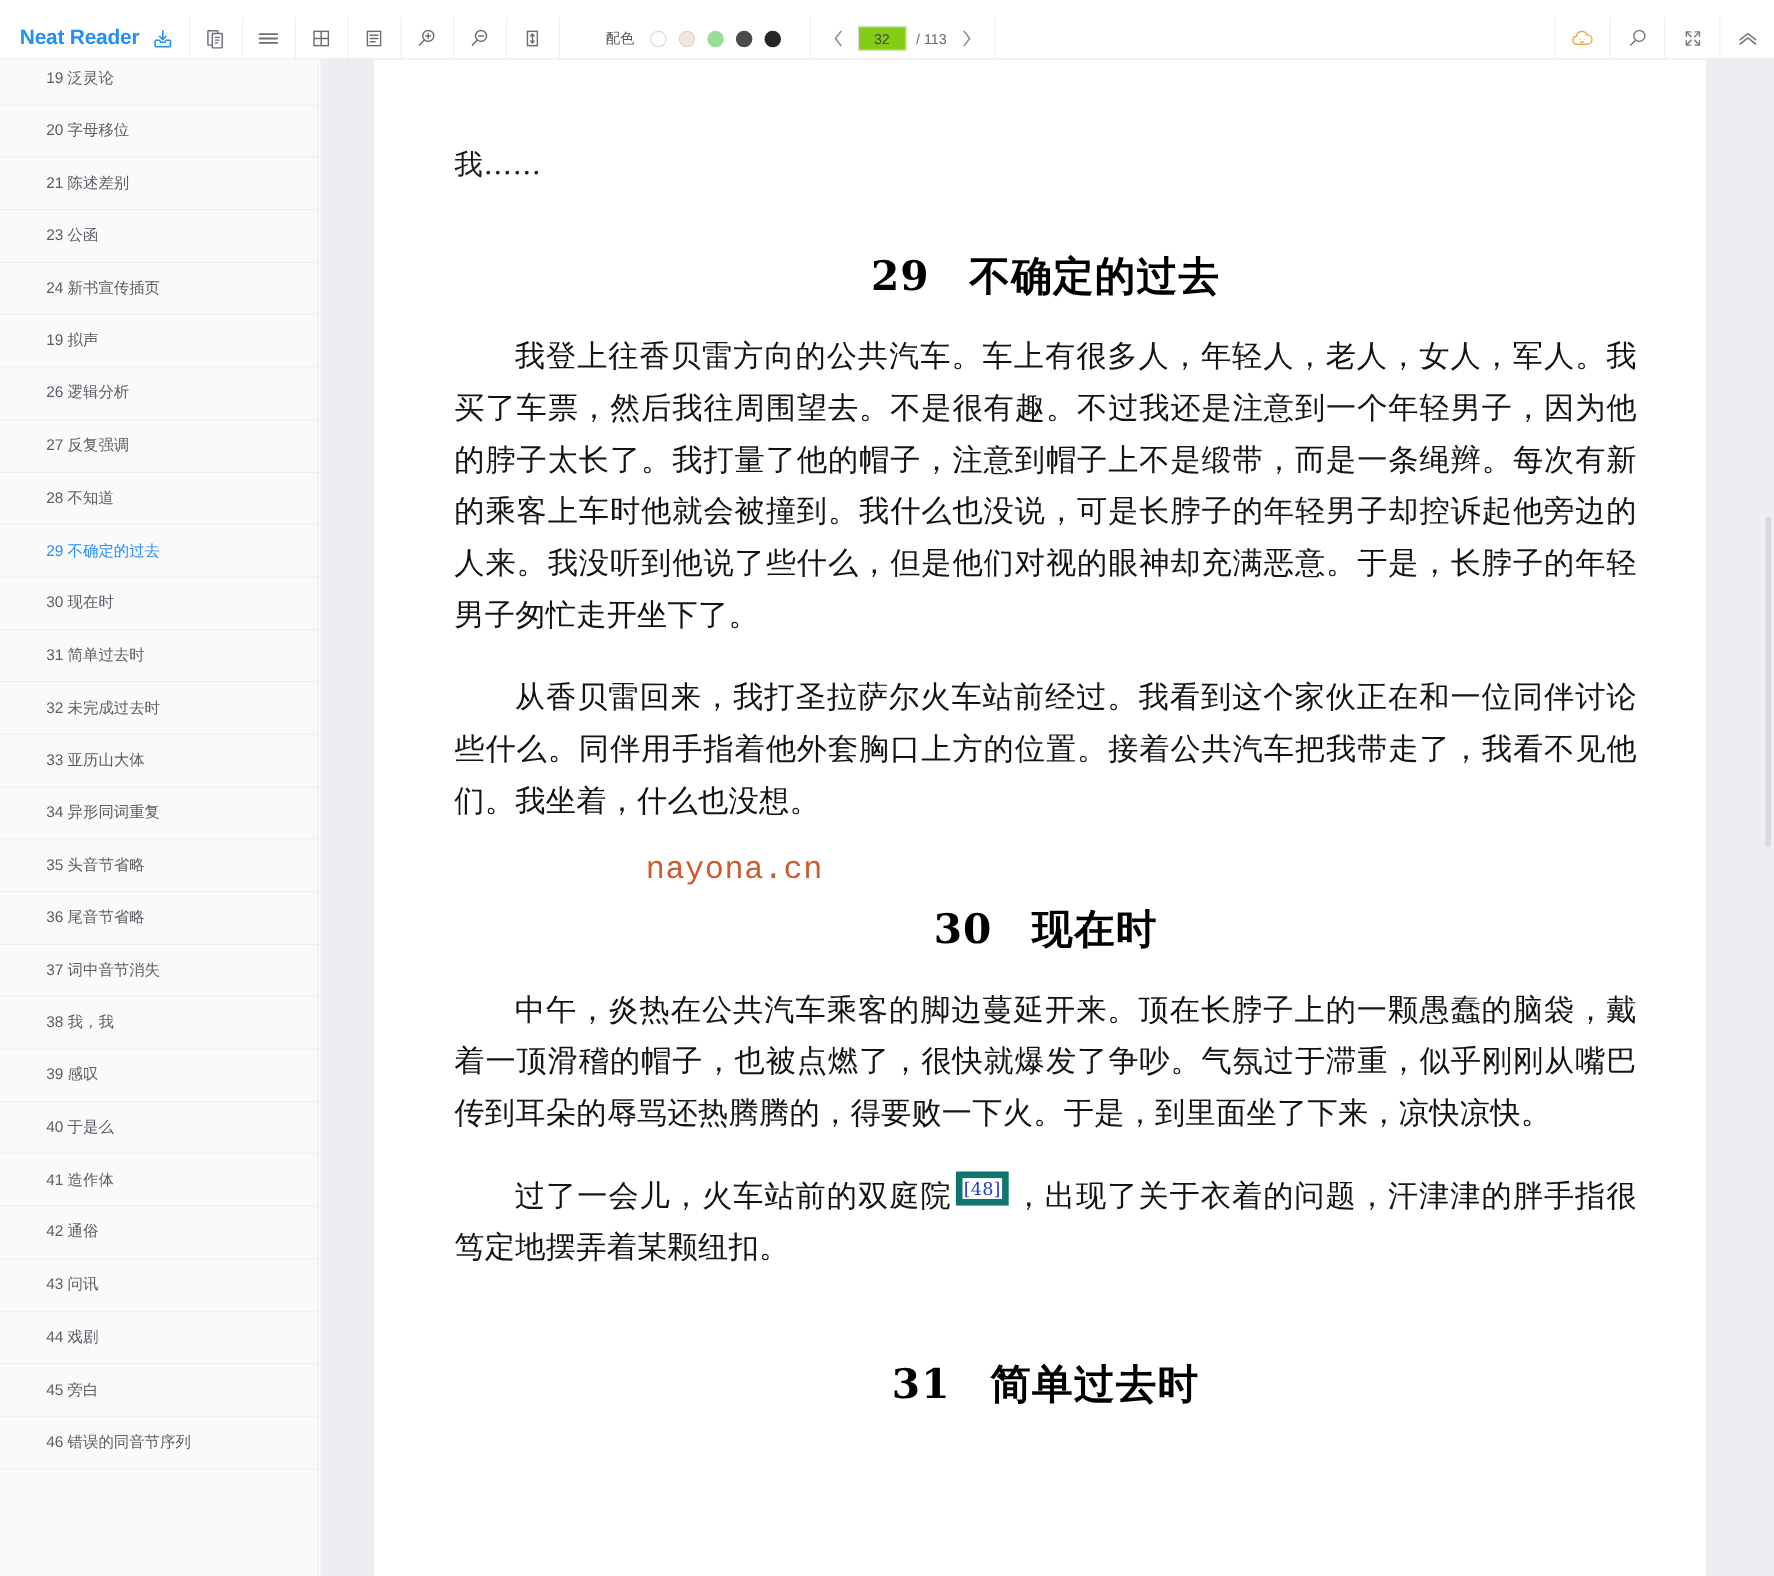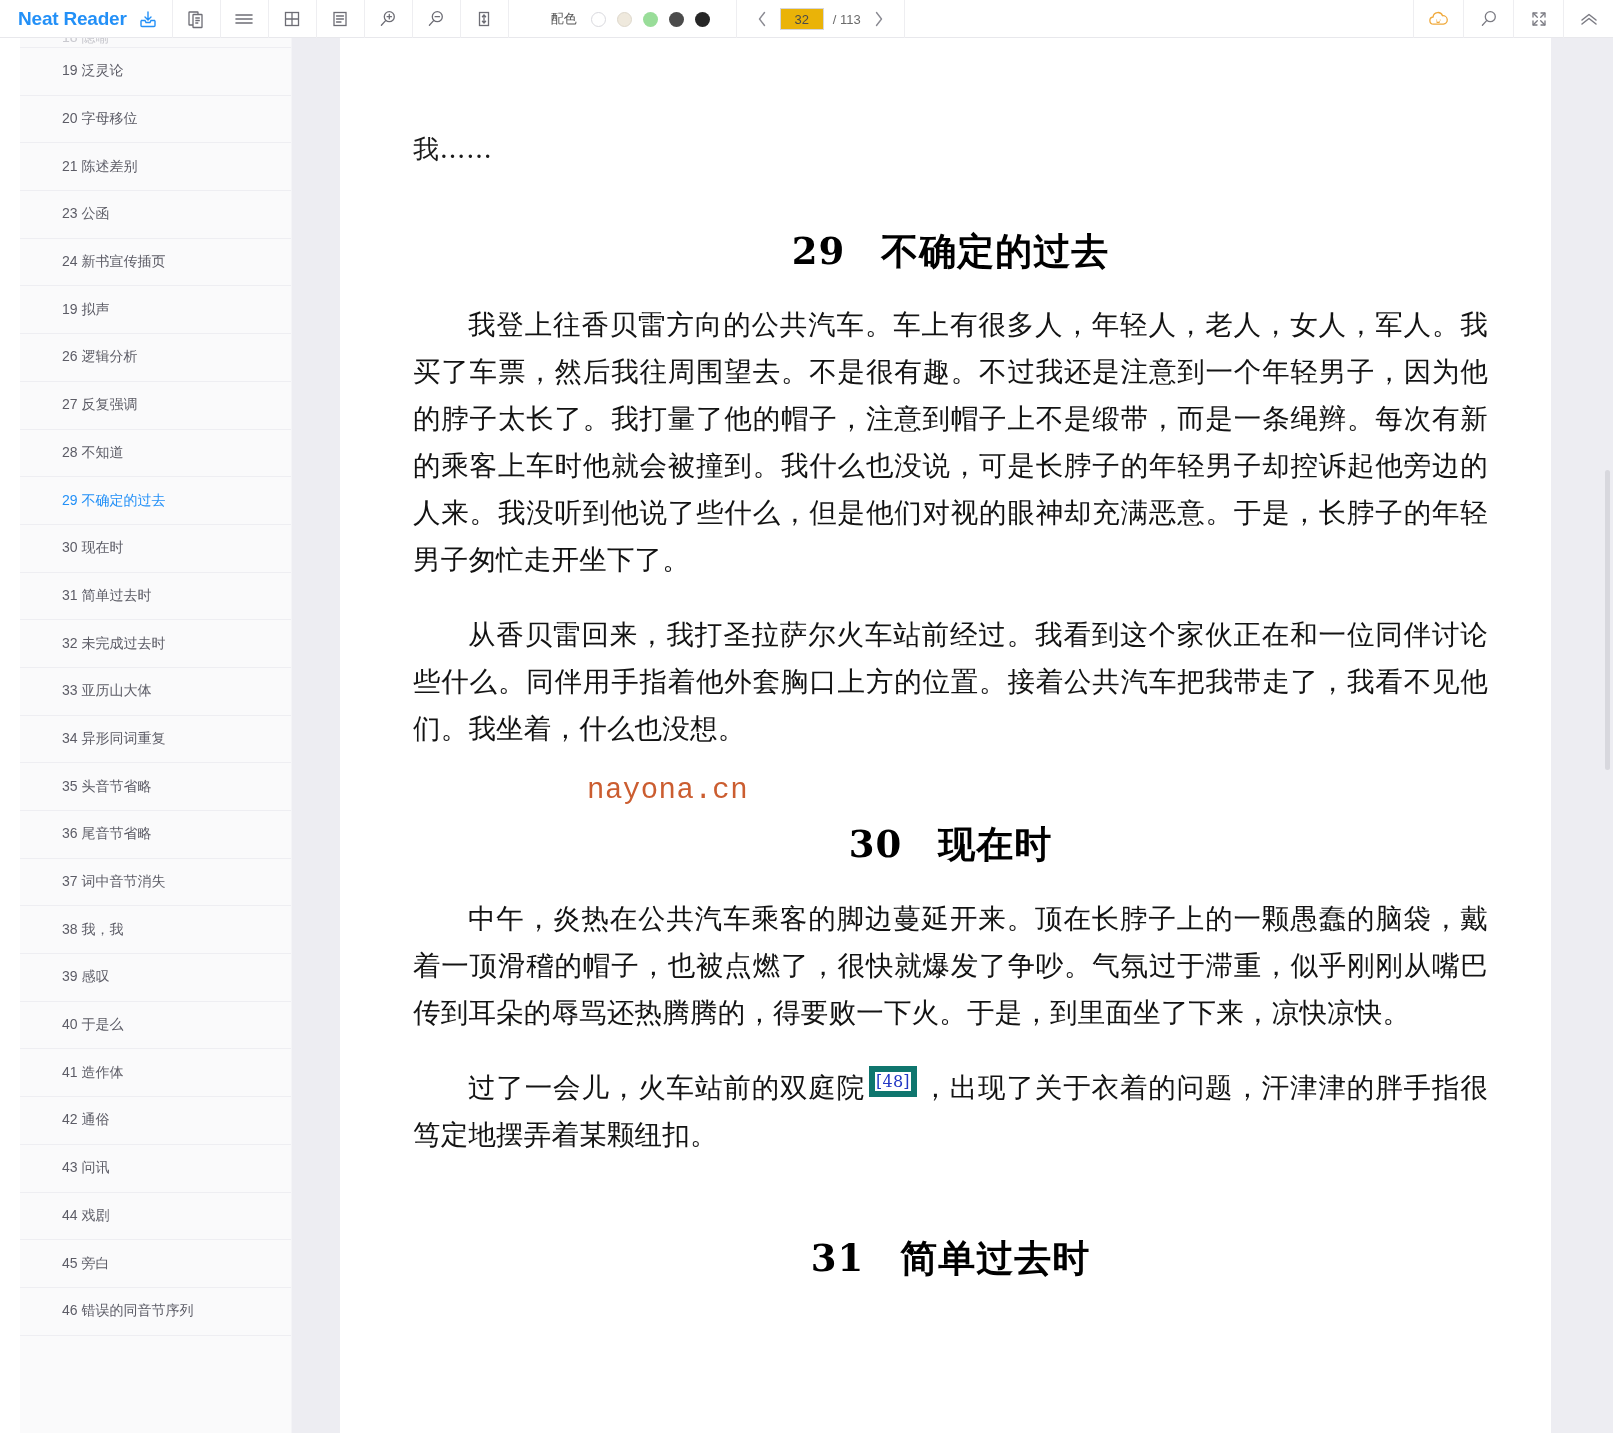--- a/index.html
+++ b/index.html
@@ -5,21 +5,21 @@
   * { box-sizing: border-box; margin: 0; padding: 0; }
   html, body {
     width: 1613px; height: 1433px;
     overflow: hidden;
     background: #ffffff;
     font-family: "Liberation Sans", "DejaVu Sans", sans-serif;
   }
 
   
   #toolbar {
-    position: absolute; top: 0; left: 0;
+    position: absolute; top: 16px; left: 0;
     width: 1613px; height: 38px;
     background: #ffffff;
     border-bottom: 1px solid #e8e8ec;
     display: flex; align-items: stretch;
     z-index: 50;
   }
   .tb-brand {
     display: flex; align-items: center;
     padding: 0 14px 0 18px;
     gap: 11px;
@@ -68,21 +68,21 @@
     margin-left: 12px;
   }
   .pager-arrow {
     width: 18px; height: 22px;
     display:flex; align-items:center; justify-content:center;
     cursor: pointer;
   }
   .pager-input {
     width: 44px; height: 22px;
     border: 1px solid #d6d6dc;
-    background: #eab308;
+    background: #84cc16;
     text-align: center;
     font-size: 13px;
     color: #4a4a4a;
     font-family: "Liberation Sans", sans-serif;
     outline: none;
   }
   .pager-total {
     font-size: 13px; color: #6b6b6b; white-space: nowrap;
   }
 
@@ -93,21 +93,20 @@
   }
   .tb-right .tb-btn { width: 50px; border-left: 1px solid #eeeef1; }
 
   
   #sidebar {
     position: absolute; top: 38px; left: 0;
     width: 290px; height: 1395px;
     background: #fafafb;
     overflow: hidden;
     border-right: 1px solid #ececf0;
-    margin-left: 20px;
   }
   .toc-item {
     height: 47.7px;
     display: flex; align-items: center;
     padding-left: 42px;
     font-size: 14px;
     color: #5c5c66;
     border-bottom: 1px solid #eeeef2;
     cursor: pointer;
     white-space: nowrap;

